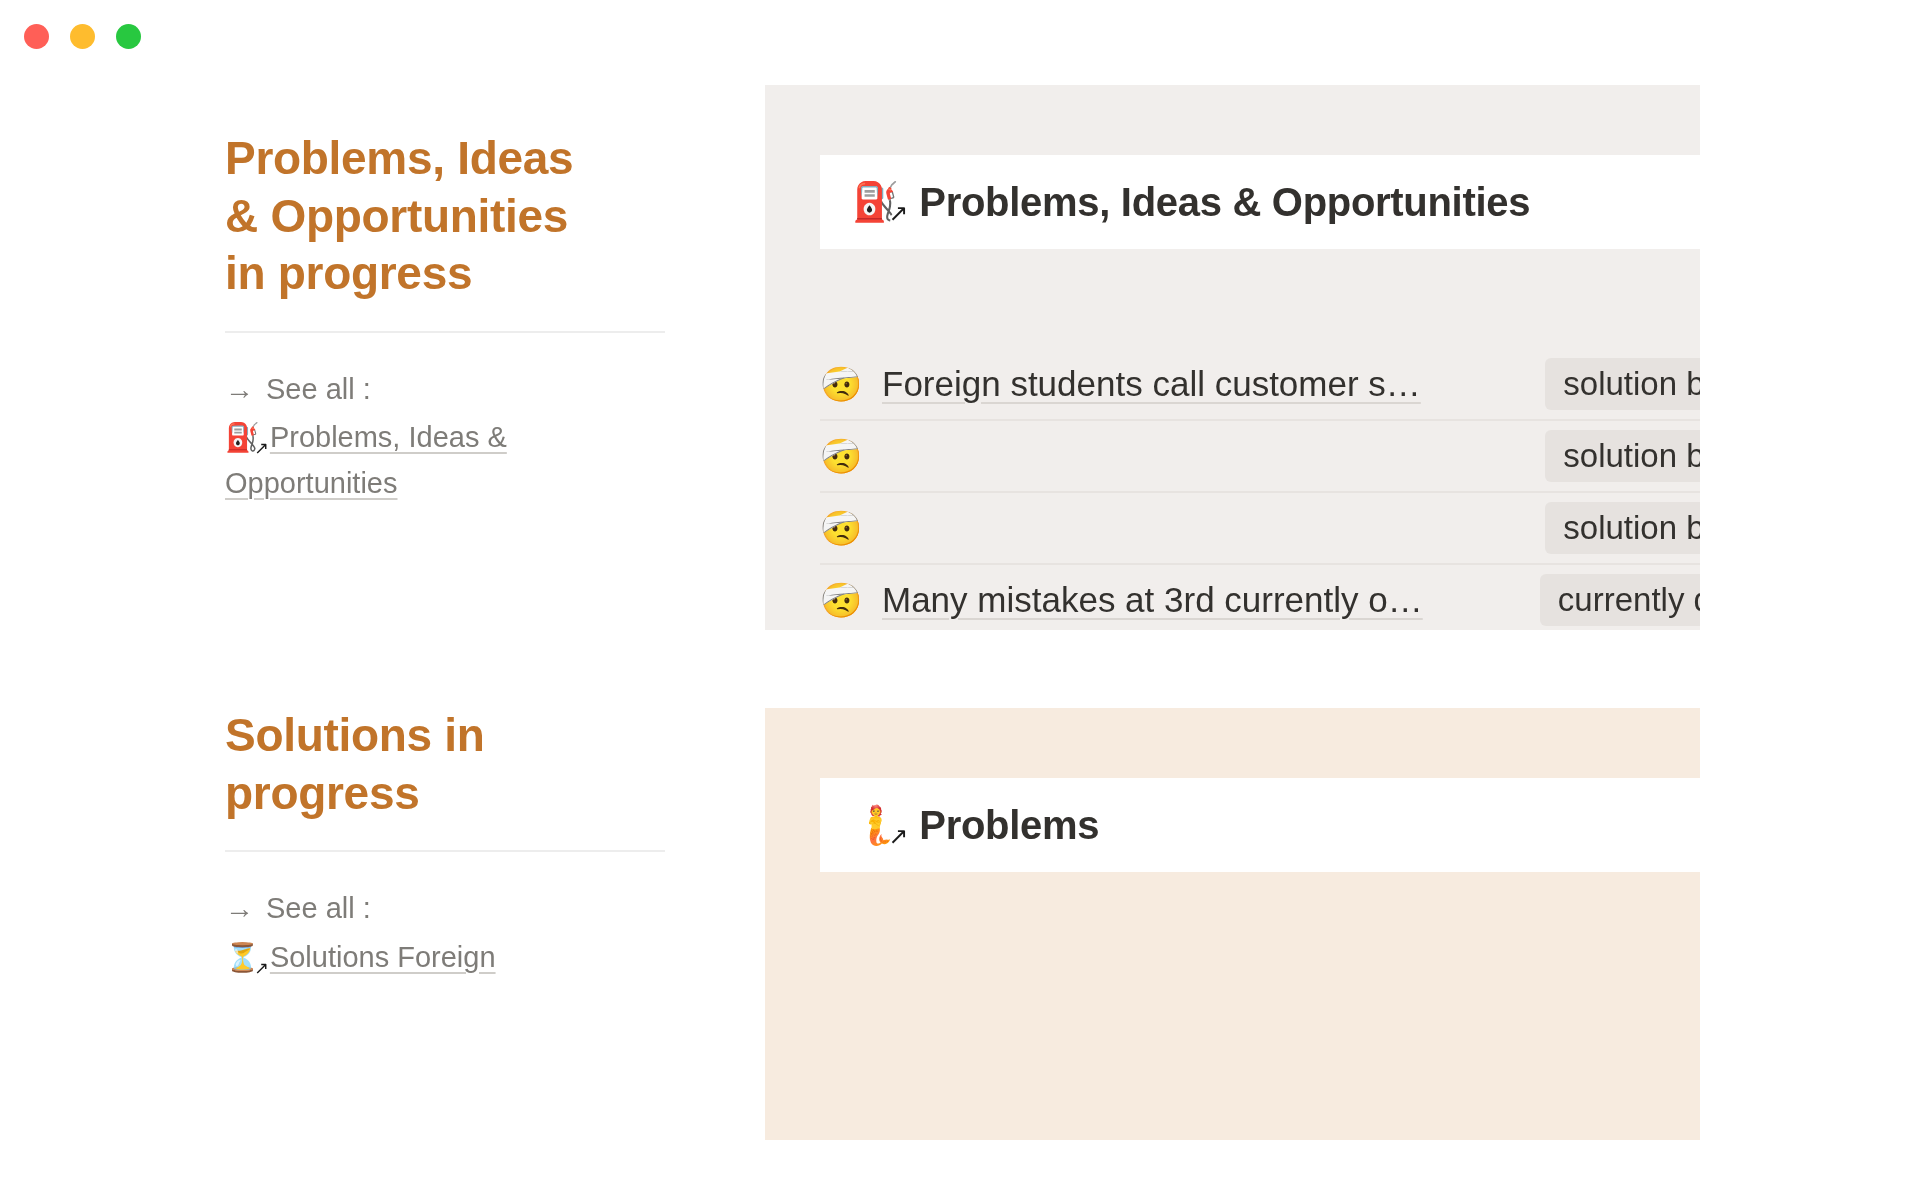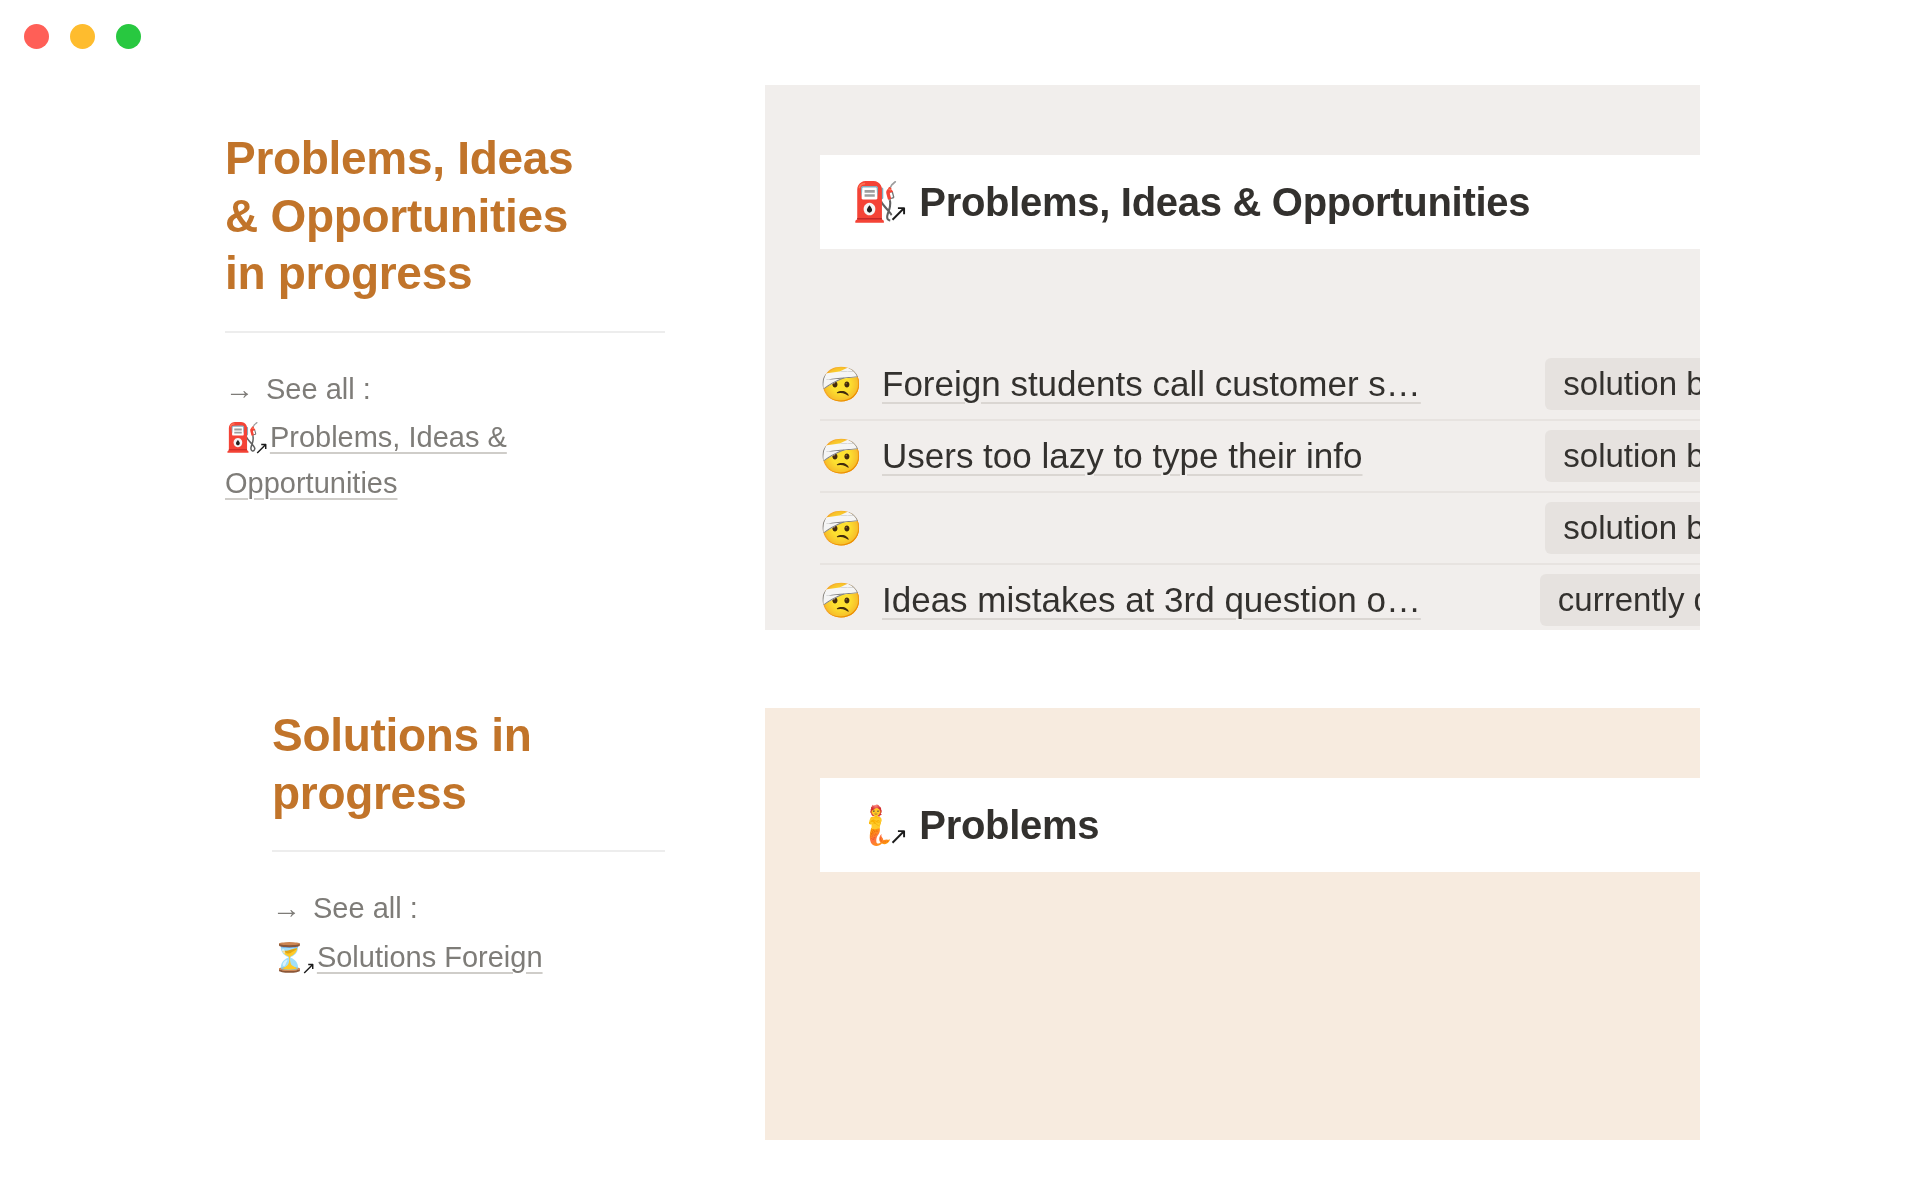--- a/index.html
+++ b/index.html
@@ -10,21 +10,21 @@
     overflow: hidden;
   }
   #root { position: relative; width: 1920px; height: 1200px; background: #fff; }
 
   
   .traffic { position: absolute; left: 24px; top: 24px; display: flex; gap: 21px; }
   .dot { width: 25px; height: 25px; border-radius: 50%; }
 
   
   .left-col { position: absolute; left: 225px; top: 130px; width: 440px; }
-  .section + .section { margin-top: 200px; margin-left: 47px; }
+  .section + .section { margin-top: 200px; }
 
   .sec-title {
     font-size: 46px; font-weight: 700; line-height: 1.25;
     color: #C1742A; letter-spacing: -0.3px;
     white-space: pre-line;
   }
   .divider { height: 2px; background: #EDEDED; margin: 28px 0 0 0; width: 100%; }
 
   .seeall-row {
     margin-top: 34px; font-size: 29px; color: #7E7C78; line-height: 1.55;
@@ -136,32 +136,31 @@
     </div>
     <div class="rows" id="rows-problems">
         <div class="row">
           <span class="emo">🤕</span>
           <span class="rtitle">Foreign students call customer s…</span>
           <span class="spacer"></span>
           <span class="chip" style="right: -118px;"><span class="chip-inner">solution building</span></span>
         </div>
         <div class="row">
           <span class="emo">🤕</span>
-          <span class="rtitle">Users too lazy to type their info</span>
           <span class="spacer"></span>
           <span class="chip" style="right: -118px;"><span class="chip-inner">solution building</span></span>
         </div>
         <div class="row">
           <span class="emo">🤕</span>
           <span class="spacer"></span>
           <span class="chip" style="right: -118px;"><span class="chip-inner">solution building</span></span>
         </div>
         <div class="row">
           <span class="emo">🤕</span>
-          <span class="rtitle">Ideas mistakes at 3rd question o…</span>
+          <span class="rtitle">Many mistakes at 3rd currently o…</span>
           <span class="spacer"></span>
           <span class="chip" style="right: -118px;"><span class="chip-inner">currently digging</span></span>
         </div>
       </div>
 
   </div>
 
   <div class="card" id="card-solutions">
     <div class="card-header">
       <span class="emo emoji-link"><span>🧜</span><span class="arr">↗</span></span>

